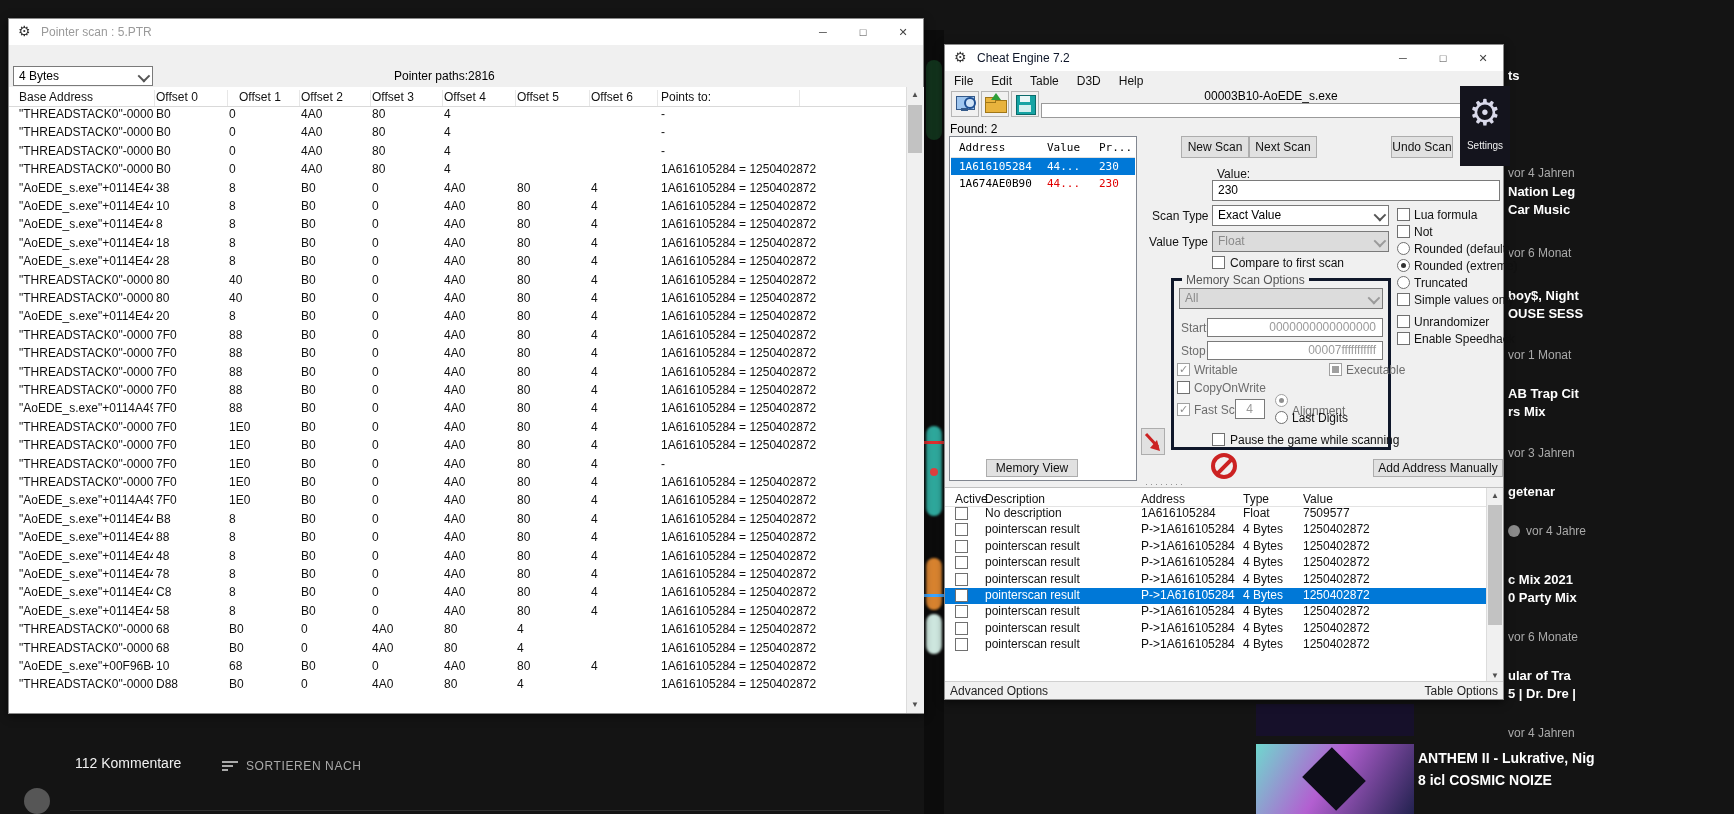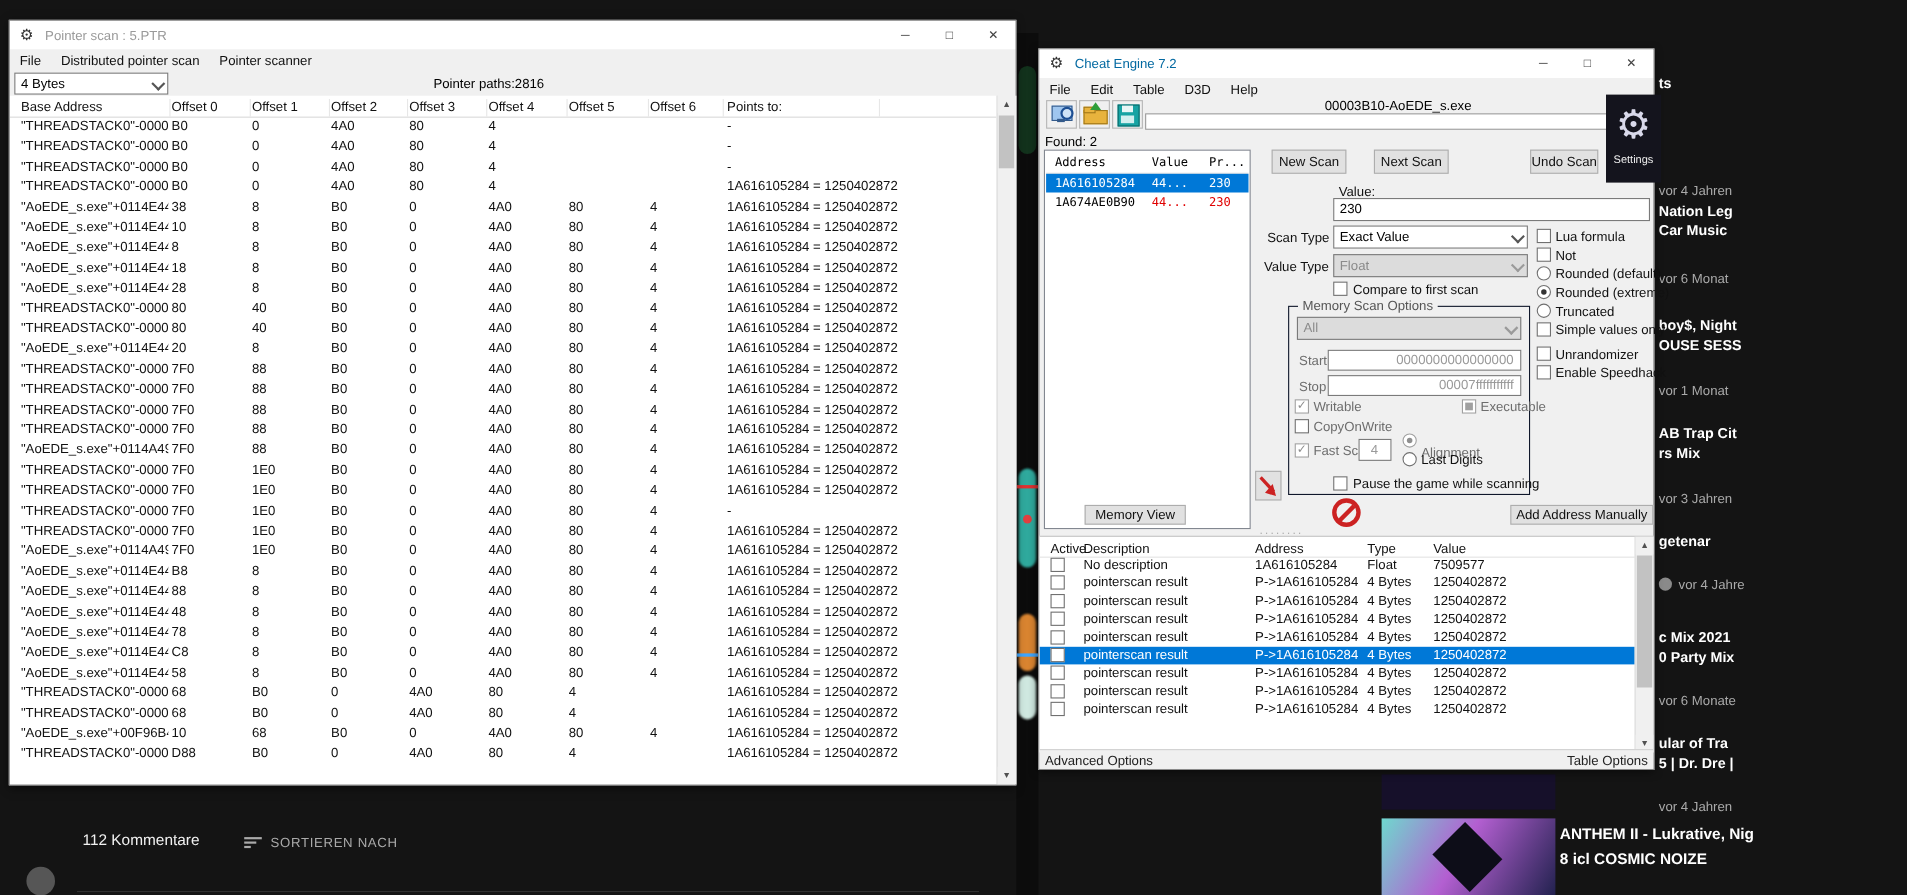--- a/index.html
+++ b/index.html
@@ -53,21 +53,21 @@
   .field.gray{color:#9a9a9a;text-align:right;padding-right:6px;}
   .cb{position:absolute;width:13px;height:13px;background:#fff;border:1px solid #707070;box-sizing:border-box;font-size:11px;line-height:11px;text-align:center;color:#111;}
   .cb.dis{color:#8f8f8f;border-color:#a0a0a0;}
   .cb .fill{position:absolute;left:2px;top:2px;width:7px;height:7px;background:#a0a0a0;}
   .radio{position:absolute;width:13px;height:13px;background:#fff;border:1px solid #707070;border-radius:50%;box-sizing:border-box;}
   .radio .dot{position:absolute;left:3px;top:3px;width:5px;height:5px;border-radius:50%;background:#333;}
   .radio.dis{border-color:#a0a0a0;}
   .radio.dis .dot{background:#8f8f8f;}
   .lbl{position:absolute;font-size:12px;color:#111;white-space:nowrap;}
   .lbl.gray{color:#6d6d6d;}
-  .groupbox{position:absolute;border:1px solid #0f172a;box-sizing:border-box;}
+  .groupbox{position:absolute;border:3px solid #0f172a;box-sizing:border-box;}
   .grouplegend{position:absolute;top:-8px;left:8px;background:#f0f0f0;padding:0 4px;font-size:12px;color:#555;}
   
   .ps-table{position:absolute;background:#fff;overflow:hidden;}
   .ps-head{position:absolute;left:0;top:0;right:0;height:19px;background:#fff;border-bottom:1px solid #d9d9d9;}
   .ps-head span{position:absolute;top:3px;font-size:12px;color:#111;white-space:nowrap;}
   .ps-row{position:absolute;left:0;width:100%;height:18px;}
   .ps-row span{position:absolute;top:1px;font-size:12px;color:#111;white-space:nowrap;}
   .ps-row span.base{max-width:134px;overflow:hidden;}
   .vsep{position:absolute;top:0;bottom:0;width:1px;background:#e7e7e7;}
   
@@ -149,32 +149,31 @@
   <div class="thumb"></div>
   <div class="abs" style="left:1418px;top:750px;color:#fff;font-weight:bold;font-size:14px;white-space:nowrap;">ANTHEM II - Lukrative, Nig</div>
   <div class="abs" style="left:1418px;top:772px;color:#fff;font-weight:bold;font-size:14px;white-space:nowrap;">8 icl COSMIC NOIZE</div>
 
   <div class="win" style="left:8px;top:18px;width:916px;height:696px;">
     <div class="titlebar">
       <span class="gear-small">⚙</span>
       <span class="title-text" style="color:#9a9a9a;">Pointer scan : 5.PTR</span>
       <span class="win-controls" id="ps-controls"><span class="win-btn">─</span><span class="win-btn">□</span><span class="win-btn">✕</span></span>
     </div>
-    <div class="menubar" style="top:26px;" id="ps-menu"><span class="menu-item">File</span><span class="menu-item">Distributed pointer scan</span><span class="menu-item">Pointer scanner</span></div>
     <div class="abs" style="left:0;top:46px;width:914px;height:22px;background:#f0f0f0;">
       <div class="combo" style="left:4px;top:1px;width:140px;height:20px;">
         <span>4 Bytes</span><span class="chev"></span>
       </div>
       <div class="abs" style="left:385px;top:4px;font-size:12px;">Pointer paths:2816</div>
     </div>
     <div class="ps-table" style="left:0;top:68px;width:897px;height:626px;">
       <div class="ps-head" id="ps-head">
           <span style="left: 10px;">Base Address</span>
           <span style="left: 147px;">Offset 0</span>
-          <span style="left: 220px;">Offset 1</span>
+          <span style="left: 230px;">Offset 1</span>
           <span style="left: 292px;">Offset 2</span>
           <span style="left: 363px;">Offset 3</span>
           <span style="left: 435px;">Offset 4</span>
           <span style="left: 508px;">Offset 5</span>
           <span style="left: 582px;">Offset 6</span>
           <span style="left: 652px;">Points to:</span>
           <span class="vsep" style="left: 145px;"></span>
           <span class="vsep" style="left: 218px;"></span>
           <span class="vsep" style="left: 290px;"></span>
           <span class="vsep" style="left: 361px;"></span>
@@ -542,21 +541,21 @@
     <div class="sb-track" style="left:897px;top:68px;width:17px;height:626px;">
       <div class="sb-arrow" style="top:0;">▲</div>
       <div class="sb-thumb" style="top:18px;height:48px;"></div>
       <div class="sb-arrow" style="bottom:0;">▼</div>
     </div>
   </div>
 
   <div class="win" style="left:944px;top:44px;width:560px;height:656px;">
     <div class="titlebar">
       <span class="gear-small">⚙</span>
-      <span class="title-text" style="color:#0369a1;">Cheat Engine 7.2</span>
+      <span class="title-text" style="color:#0f172a;">Cheat Engine 7.2</span>
       <span class="win-controls" id="ce-controls"><span class="win-btn">─</span><span class="win-btn">□</span><span class="win-btn">✕</span></span>
     </div>
     <div class="menubar" style="top:26px;" id="ce-menu"><span class="menu-item">File</span><span class="menu-item">Edit</span><span class="menu-item">Table</span><span class="menu-item">D3D</span><span class="menu-item">Help</span></div>
 
     <div class="tool-btn" style="left:6px;top:46px;">
       <div class="abs" style="left:4px;top:4px;width:17px;height:12px;background:#9fc6ef;border:1px solid #345a8a;"></div>
       <div class="abs" style="left:9px;top:16px;width:7px;height:3px;background:#345a8a;"></div>
       <div class="abs" style="left:12px;top:5px;width:8px;height:8px;border:2px solid #1d4f93;border-radius:50%;background:rgba(255,255,255,.5);"></div>
     </div>
     <div class="tool-btn" style="left:36px;top:46px;">
@@ -592,21 +591,21 @@
           </div>
         </div>
     </div>
     <div class="btn" style="left:196px;top:383px;width:24px;height:27px;">
       <svg width="22" height="25" viewBox="0 0 22 25">
         <line x1="4" y1="5" x2="16" y2="18" stroke="#cc2222" stroke-width="3"></line>
         <polygon points="18,22 8,19 15,11" fill="#cc2222"></polygon>
       </svg>
     </div>
 
-    <div class="btn" style="left:211px;top:91px;width:68px;height:22px;line-height:21px;">New Scan</div>
+    <div class="btn" style="left:236px;top:91px;width:68px;height:22px;line-height:21px;">New Scan</div>
     <div class="btn" style="left:304px;top:91px;width:68px;height:22px;line-height:21px;">Next Scan</div>
     <div class="btn" style="left:446px;top:91px;width:62px;height:22px;line-height:21px;">Undo Scan</div>
     <div class="lbl" style="left:272px;top:122px;">Value:</div>
     <div class="field" style="left:267px;top:135px;width:288px;height:21px;line-height:19px;">230</div>
 
     <div class="lbl" style="left:207px;top:164px;width:56px;text-align:right;">Scan Type</div>
     <div class="combo" style="left:267px;top:160px;width:177px;height:21px;">
       <span>Exact Value</span><span class="chev"></span>
     </div>
     <div class="lbl" style="left:200px;top:190px;width:63px;text-align:right;">Value Type</div>

